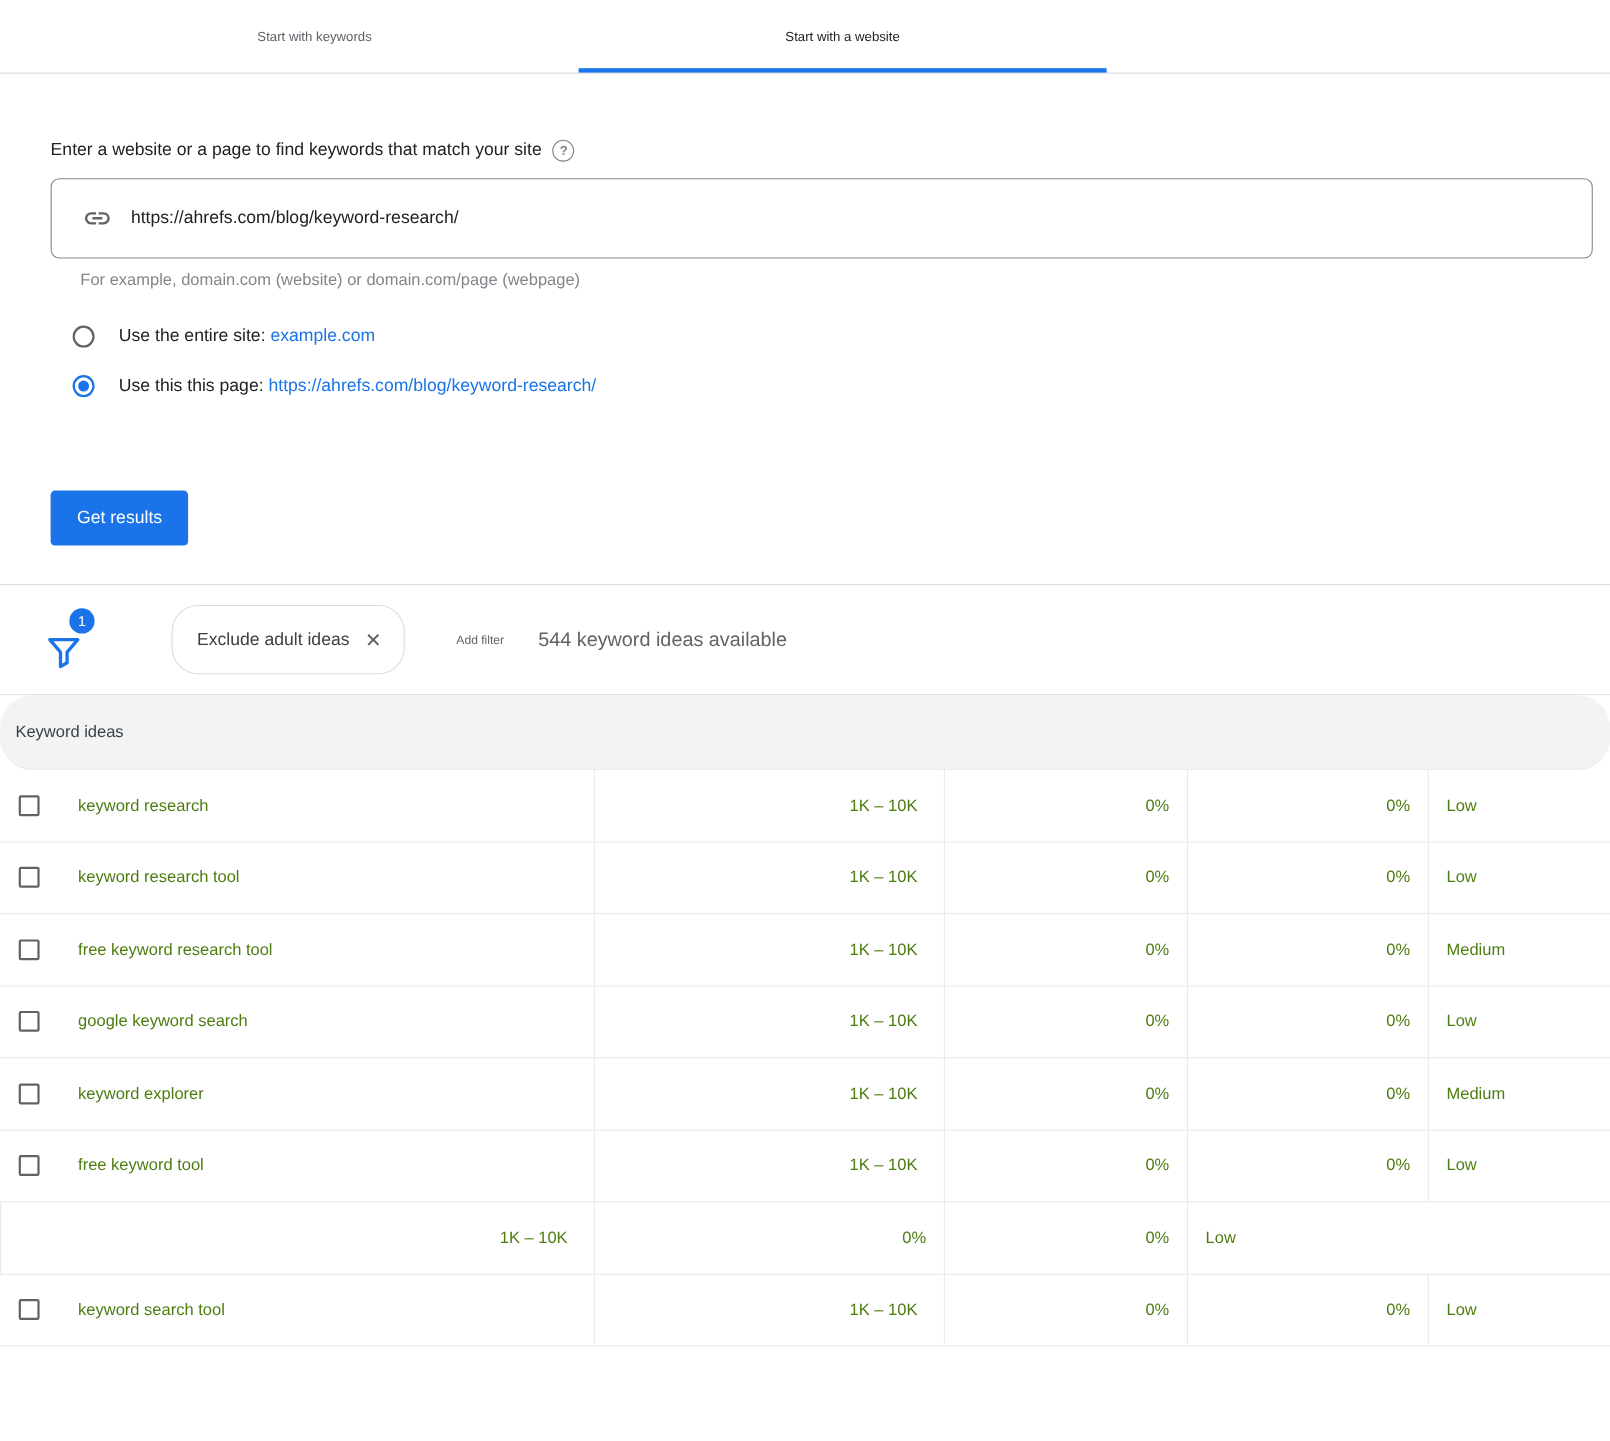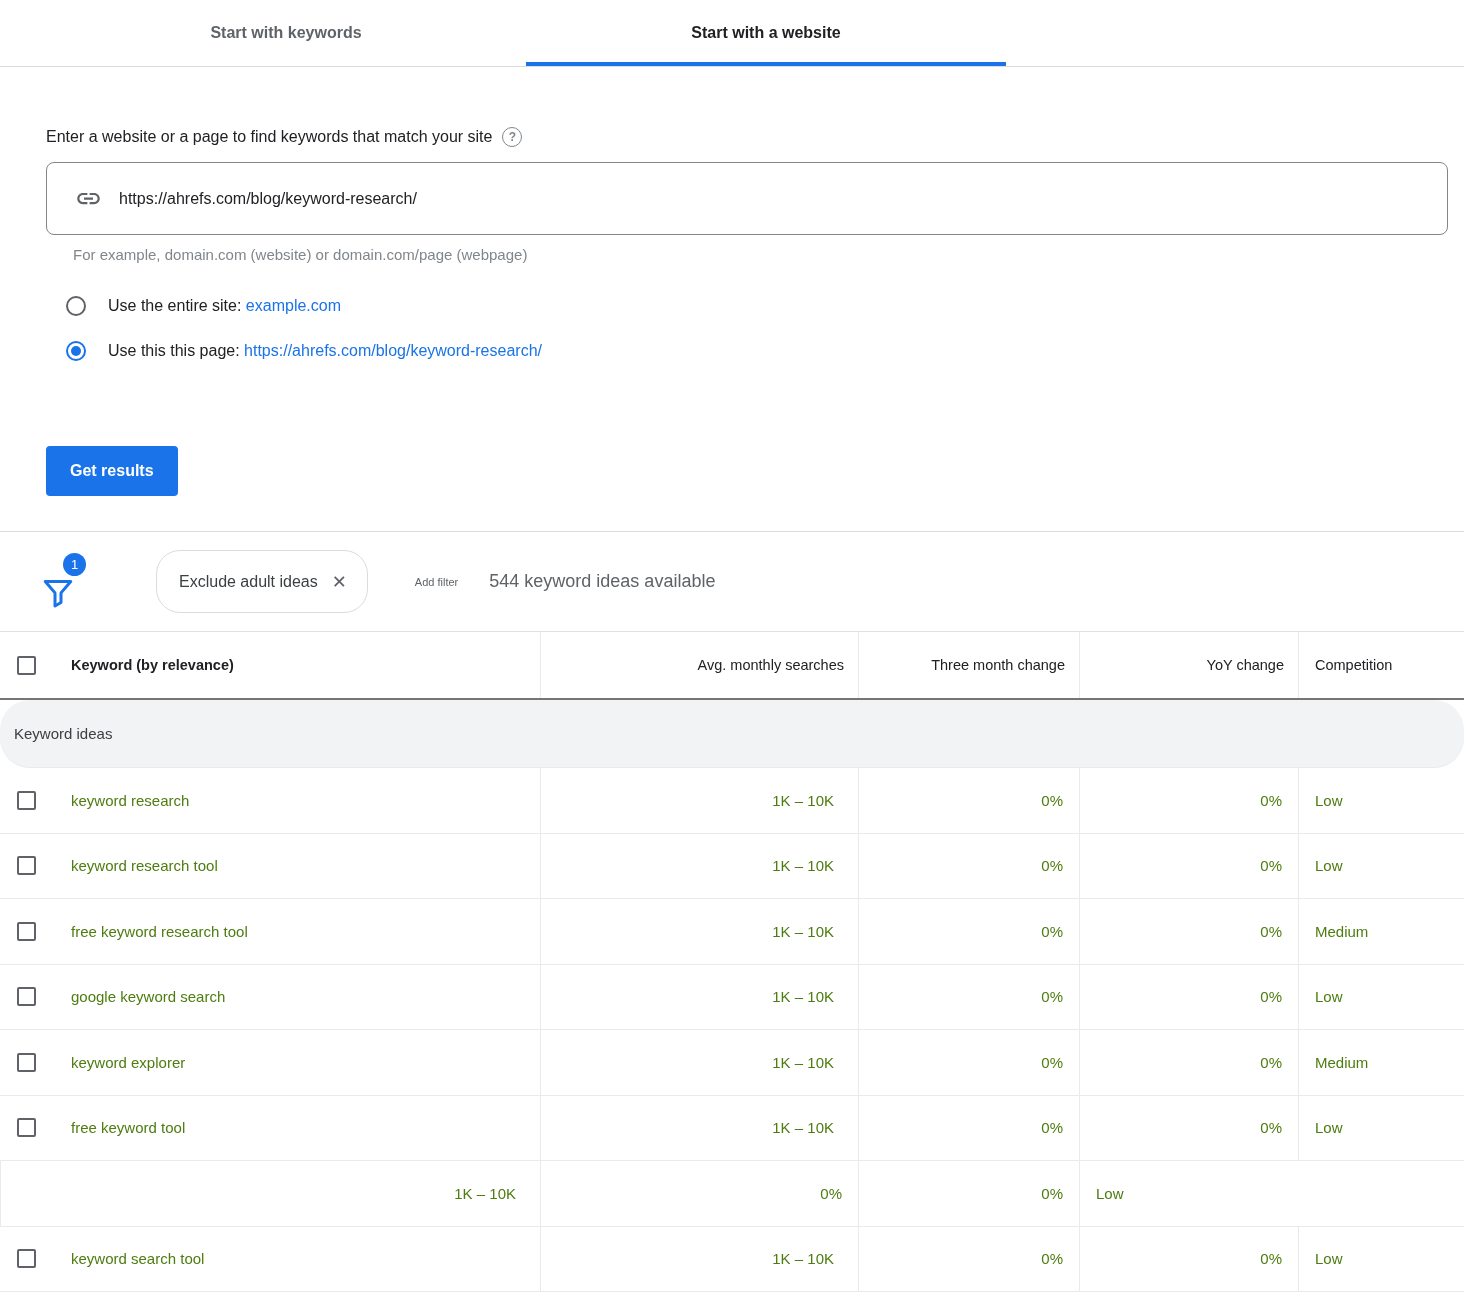--- a/index.html
+++ b/index.html
@@ -2,21 +2,21 @@
 <html><head>
 <meta charset="utf-8">
 <style>
   * { margin: 0; padding: 0; box-sizing: border-box; }
   html, body { width: 1464px; height: 1310px; overflow: hidden; background: #fff; }
   body { font-family: "Liberation Sans", "DejaVu Sans", sans-serif; color: #202124; }
 
   
   .tabs-row { height: 67px; border-bottom: 1px solid #dadce0; display: flex; padding-left: 46px; }
   .tab { width: 480px; height: 66px; display: flex; align-items: center; justify-content: center;
-         font-size: 16px; font-weight: 700; color: #5f6368; cursor: pointer; position: relative; }
+         font-size: 12px; font-weight: 400; color: #5f6368; cursor: pointer; position: relative; }
   .tab.active { color: #202124; }
   .tab.active::after { content: ""; position: absolute; left: 0; right: 0; bottom: 0; height: 4px; background: #1a73e8; }
 
   
   .form-area { padding-left: 46px; }
   .field-label-row { margin-top: 60px; display: flex; align-items: center; gap: 10px;
                      font-size: 16px; color: #202124; }
   .help-icon { width: 20px; height: 20px; border: 1.5px solid #80868b; border-radius: 50%;
                color: #80868b; font-size: 12px; font-weight: 700; display: inline-flex;
                align-items: center; justify-content: center; }
@@ -30,21 +30,21 @@
 
   .radio-group { margin-top: 33px; margin-left: 20px; display: flex; flex-direction: column; gap: 25px; }
   .radio-row { display: flex; align-items: center; gap: 22px; font-size: 16px; cursor: pointer; }
   .radio { width: 20px; height: 20px; border-radius: 50%; border: 2px solid #5f6368; position: relative; flex: 0 0 auto; }
   .radio.selected { border-color: #1a73e8; }
   .radio.selected::after { content: ""; position: absolute; left: 3px; top: 3px; width: 10px; height: 10px;
                            border-radius: 50%; background: #1a73e8; }
   .radio-label a, .link-text { color: #1a73e8; text-decoration: none; }
 
   .submit-btn { margin-top: 85px; display: inline-block; background: #1a73e8; color: #fff;
-                font-size: 16px; font-weight: 700; border: none; border-radius: 4px;
+                font-size: 16px; font-weight: 400; border: none; border-radius: 4px;
                 padding: 16px 24px; cursor: pointer; font-family: "Liberation Sans", "DejaVu Sans", sans-serif; }
 
   .section-divider { margin-top: 35px; border: none; border-top: 1px solid #dadce0; }
 
   
   .filter-bar { height: 99px; display: flex; align-items: center; }
   .filter-icon-wrap { position: relative; width: 46px; height: 58px; margin-left: 40px; flex: 0 0 auto; }
   .filter-icon-wrap svg { position: absolute; left: 0; bottom: 0; }
   .filter-badge { position: absolute; right: 0; top: 0; width: 23px; height: 23px; border-radius: 50%;
                   background: #1a73e8; color: #fff; font-size: 13px; font-weight: 500;
@@ -130,30 +130,20 @@
   </div>
   <div class="chip">
     <span>Exclude adult ideas</span>
     <span class="chip-close">✕</span>
   </div>
   <span class="add-filter">Add filter</span>
   <span class="results-summary">544 keyword ideas available</span>
 </div>
 
 <div class="ktable">
-  <div class="thead">
-    <div class="cell c-keyword">
-      <span class="checkbox"></span>
-      <span class="kw-head">Keyword (by relevance)</span>
-    </div>
-    <div class="cell c-num v-line">Avg. monthly searches</div>
-    <div class="cell c-num v-line">Three month change</div>
-    <div class="cell c-num v-line">YoY change</div>
-    <div class="cell c-comp v-line">Competition</div>
-  </div>
 
   <div class="section-row">Keyword ideas</div>
 
   <div>
   <div class="trow">
     <div class="cell c-keyword">
       <span class="checkbox"></span>
       <span>keyword research</span>
     </div>
     <div class="cell c-num c-searches v-line">1K – 10K</div>

